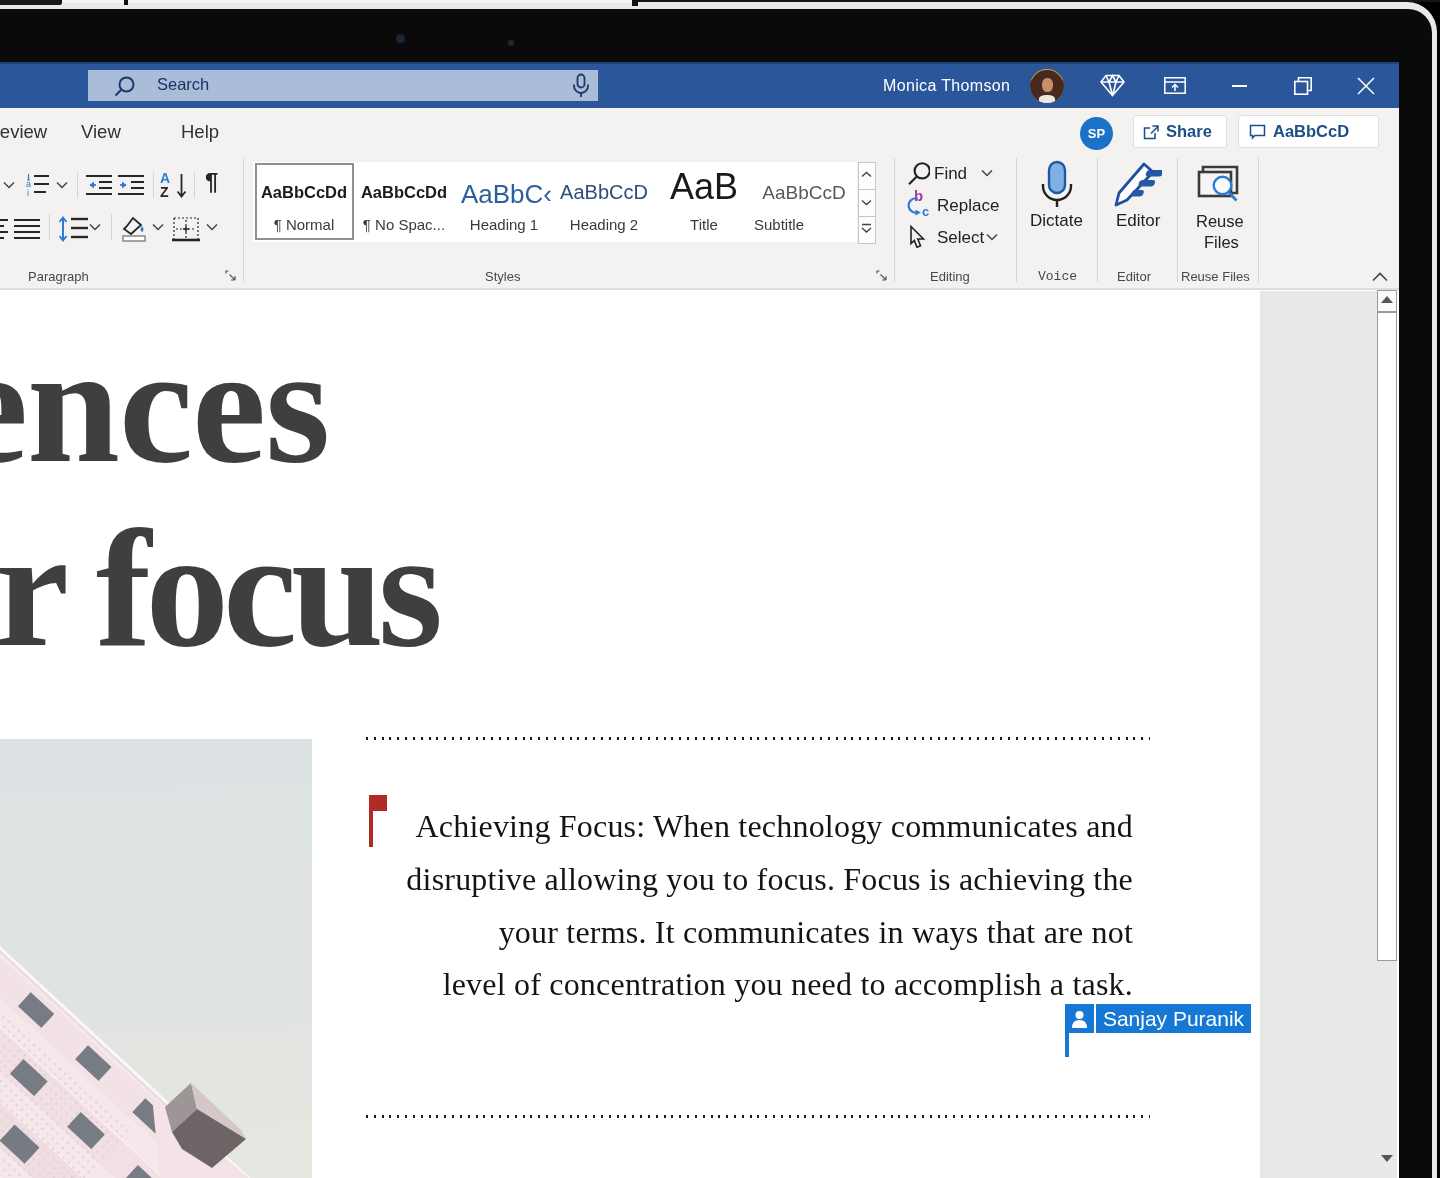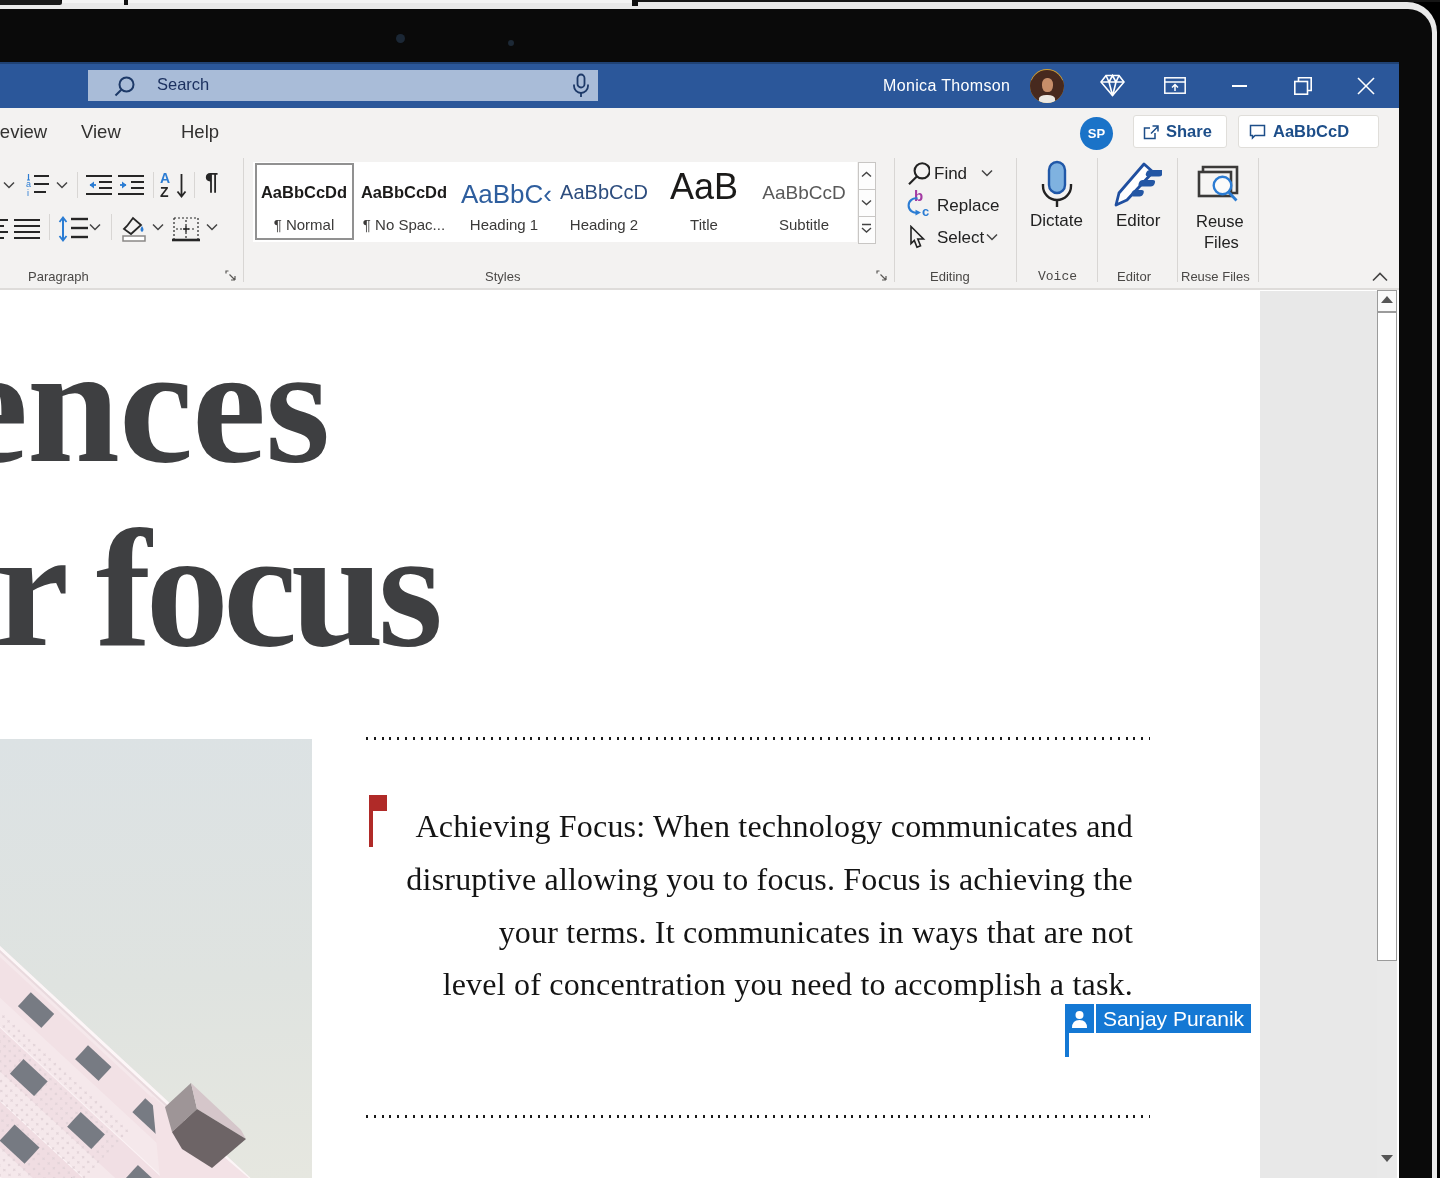--- a/index.html
+++ b/index.html
@@ -114,21 +114,21 @@
     <div class="abs" style="left:254px;top:154px;width:100px;text-align:center;font-size:15px;color:#3b3a39;">¶ Normal</div>
     <div class="abs" style="left:354px;top:121px;width:100px;text-align:center;font-size:16.5px;font-weight:bold;color:#1b1a19;">AaBbCcDd</div>
     <div class="abs" style="left:354px;top:154px;width:100px;text-align:center;font-size:15px;color:#3b3a39;">¶ No Spac...</div>
     <div class="abs" style="left:452px;top:116.5px;width:100px;text-align:right;font-size:26px;color:#2e5e9e;">AaBbC‹</div>
     <div class="abs" style="left:454px;top:154px;width:100px;text-align:center;font-size:15px;color:#3b3a39;">Heading 1</div>
     <div class="abs" style="left:554px;top:118.5px;width:100px;text-align:center;font-size:20px;color:#2d4d7e;">AaBbCcD</div>
     <div class="abs" style="left:554px;top:154px;width:100px;text-align:center;font-size:15px;color:#3b3a39;">Heading 2</div>
     <div class="abs" style="left:654px;top:104px;width:100px;text-align:center;font-size:36px;font-weight:400;color:#1b1a19;">AaB</div>
     <div class="abs" style="left:654px;top:154px;width:100px;text-align:center;font-size:15px;color:#3b3a39;">Title</div>
     <div class="abs" style="left:754px;top:119.5px;width:100px;text-align:center;font-size:19px;color:#595959;">AaBbCcD</div>
-    <div class="abs" style="left:754px;top:154px;width:100px;text-align:center;font-size:15px;color:#3b3a39;">Subtitle</div>
+    <div class="abs" style="left:754px;top:154px;width:100px;text-align:left;font-size:15px;color:#3b3a39;">Subtitle</div>
 
     <div class="abs" style="left:858px;top:100px;width:16px;height:26px;background:#fdfdfd;border:1px solid #c8c6c4;"></div>
     <div class="abs" style="left:858px;top:127px;width:16px;height:26px;background:#fdfdfd;border:1px solid #c8c6c4;"></div>
     <div class="abs" style="left:858px;top:154px;width:16px;height:26px;background:#fdfdfd;border:1px solid #c8c6c4;"></div>
     <svg class="abs" style="left:861px;top:109px;" width="11" height="7" fill="none" stroke="#444" stroke-width="1.4">
         <path d="M1 5.5 L5.5 1.5 10 5.5"></path>
       </svg>
     <svg class="abs" style="left:861px;top:137px;" width="11" height="7" fill="none" stroke="#444" stroke-width="1.4">
         <path d="M1 1.5 L5.5 5.5 10 1.5"></path>
       </svg>

